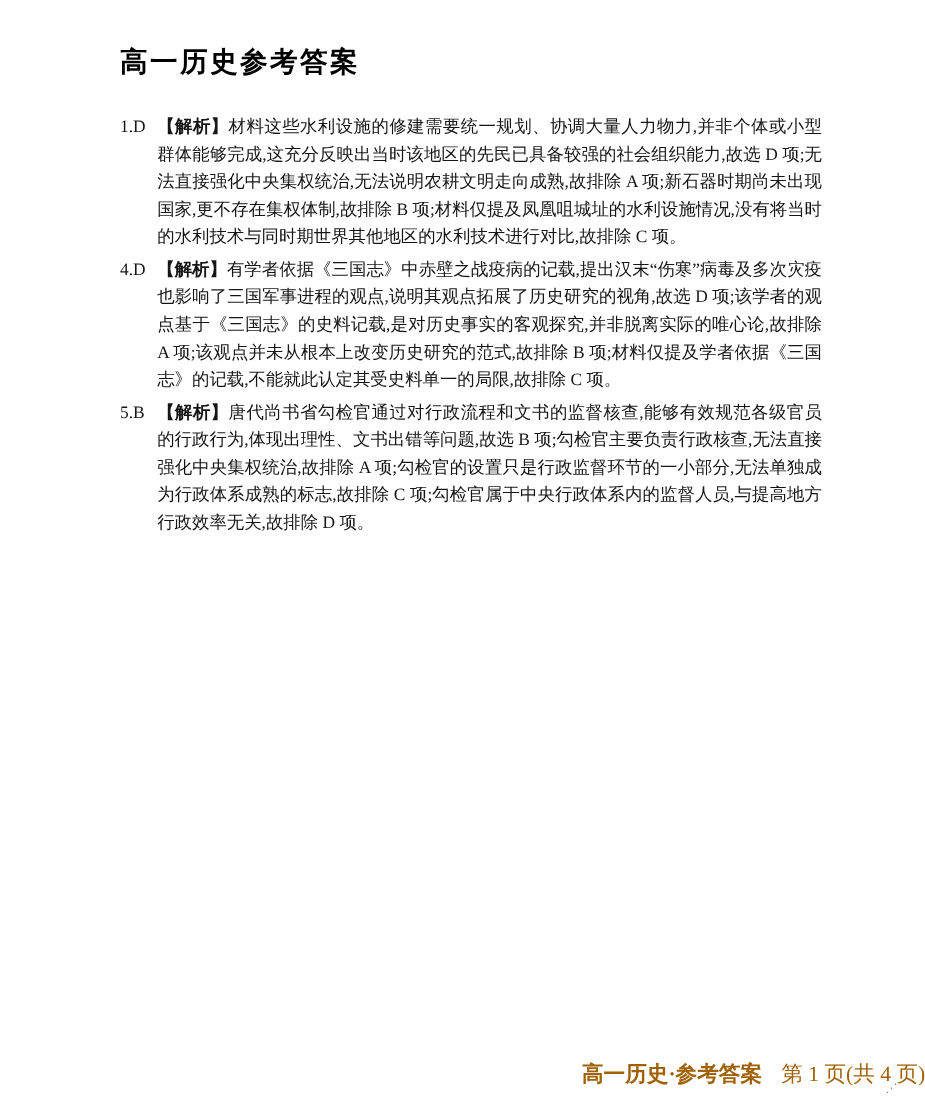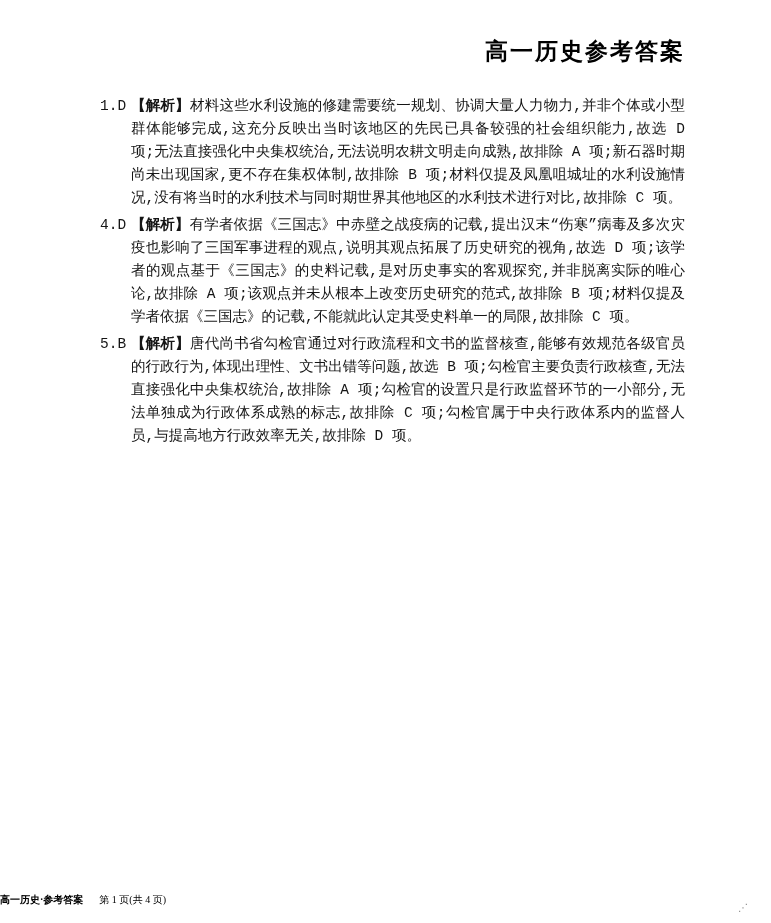--- a/index.html
+++ b/index.html
@@ -14,29 +14,28 @@
     margin: 0 auto;
     background: #ffffff;
     box-sizing: border-box;
     padding: 36px 86px 0 100px;
     font-family: "Liberation Serif", "DejaVu Serif", serif;
     color: #151515;
     overflow: hidden;
   }
   .title {
     margin: 0 0 28px 0;
-    text-align: right;
+    text-align: left;
     font-size: 23px;
     font-weight: bold;
     letter-spacing: 2px;
     color: #000000;
   }
   .answers {
     width: 100%;
-    font-family: Liberation Mono, monospace;
   }
   .item {
     position: relative;
     padding-left: 31px;
     margin-bottom: 4px;
     font-size: 14.5px;
     line-height: 23px;
     text-align: justify;
   }
   .item .num {
@@ -50,23 +49,23 @@
     font-weight: bold;
   }
   .item .txt {
     font-weight: normal;
   }
   .footer {
     position: absolute;
     left: 0;
     bottom: 16px;
     width: 100%;
-    text-align: left;
-    font-size: 10px;
-    color: #000000;
+    text-align: right;
+    font-size: 18px;
+    color: #a16207;
   }
   .footer .footer-title {
     font-weight: bold;
     margin-right: 16px;
   }
   .footer .footer-page {
     font-weight: normal;
   }
   .corner-mark {
     position: absolute;

